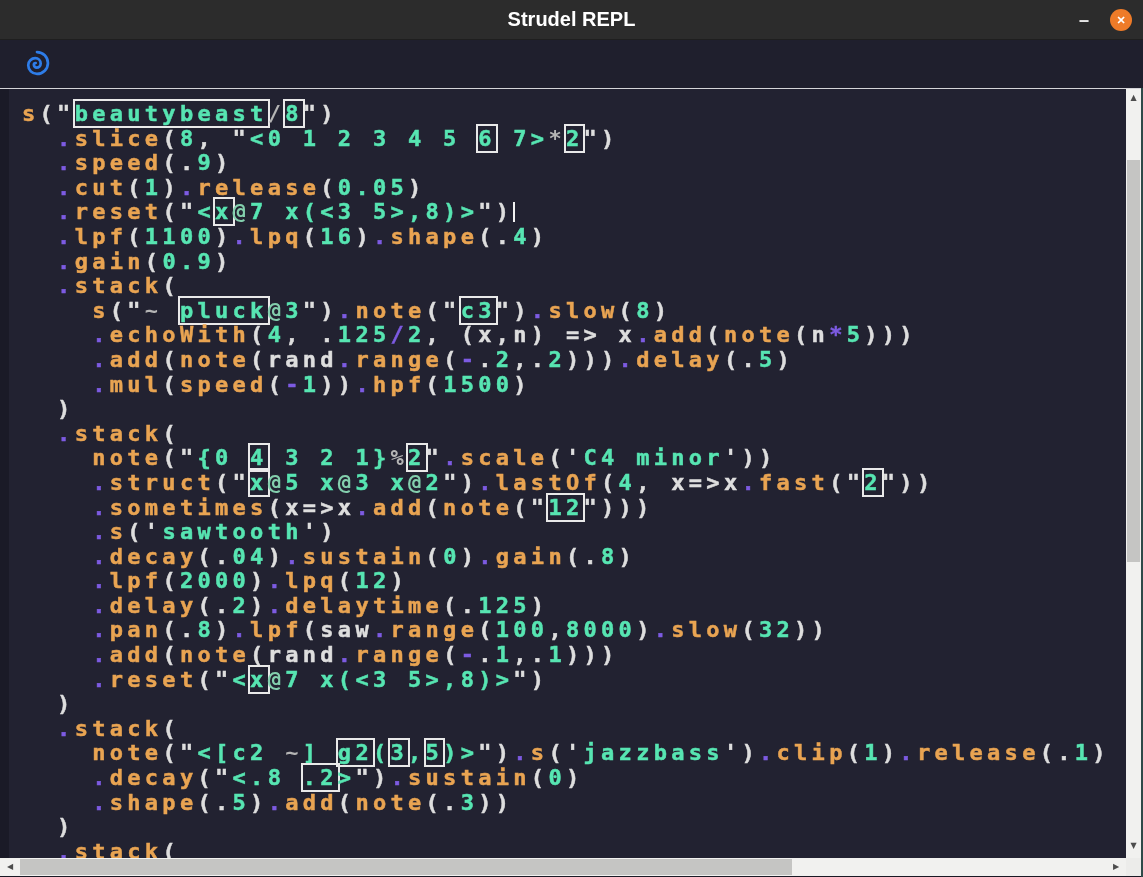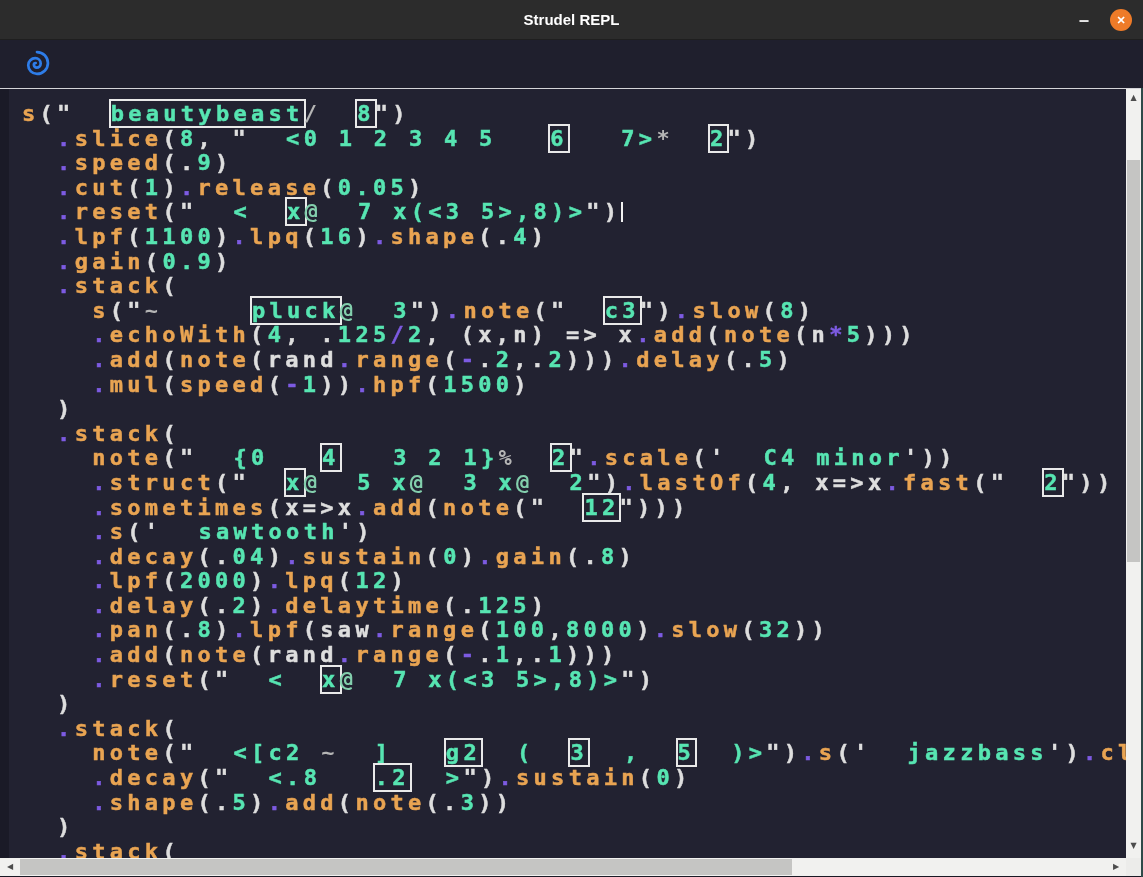--- a/index.html
+++ b/index.html
@@ -9,40 +9,40 @@
     --c-close:#ee7b28; --c-logo:#2e7de9; --sb-track:#f1f1ef; --sb-thumb:#c5c5c3;
     --sb-arrow:#4d4d4d; --sb-corner:#ececea; --edge-teal:#2e4a49;
   }
   *{margin:0;padding:0;box-sizing:border-box;}
   html,body{width:1143px;height:877px;overflow:hidden;background:var(--bg-page);}
   #window{position:relative;width:1143px;height:877px;font-family:"DejaVu Sans Mono",monospace;}
 
   
   #titlebar{position:absolute;left:0;top:0;width:1143px;height:40px;background:var(--bg-titlebar);
     border-bottom:1px solid #1f1f1f;display:flex;align-items:center;justify-content:center;}
-  #title{color:var(--c-title);font-family:"Liberation Sans",sans-serif;font-weight:bold;font-size:15px;}
+  #title{color:var(--c-title);font-family:"Liberation Sans",sans-serif;font-weight:bold;font-size:20px;}
   #min-btn{position:absolute;right:46px;top:0;width:26px;height:40px;display:flex;align-items:center;
     justify-content:center;color:#e6e6e6;font-size:15px;font-weight:bold;cursor:default;}
   #close-btn{position:absolute;right:11px;top:9px;width:22px;height:22px;border-radius:50%;
     background:var(--c-close);display:flex;align-items:center;justify-content:center;
     color:#fff;font-size:11px;font-weight:bold;font-family:"Liberation Sans",sans-serif;}
 
   
   #header{position:absolute;left:0;top:40px;width:1143px;height:48px;background:var(--bg-header);}
   #logo{position:absolute;left:23px;top:9px;width:28px;height:28px;}
   #sep-line{position:absolute;left:0;top:88px;width:1143px;height:1px;background:#d4d4d8;}
 
   
   #editor{position:absolute;left:9px;top:89px;width:1117px;height:769px;background:var(--bg-editor);
     overflow:hidden;cursor:text;}
   #code{position:absolute;left:0;top:0;padding:13px 0 0 13px;font-size:22px;font-weight:bold;
     letter-spacing:4.3px;line-height:24.6px;white-space:pre;-webkit-text-stroke:0.5px currentColor;}
   .code-line{height:24.6px;white-space:pre;}
   .tk-fn{color:var(--c-fn);}
-  .tk-str{color:var(--c-str);margin-left:36px;}
+  .tk-str{color:var(--c-str);}
   .tk-num{color:var(--c-num);}
   .tk-pun{color:var(--c-pun);}
   .tk-op{color:var(--c-op);}
   .tk-id{color:var(--c-pun);}
   .tk-dim{color:var(--c-dim);-webkit-text-stroke:0;}
   .tk-at{color:var(--c-at);-webkit-text-stroke:0;}
   .boxed{box-shadow:0 0 0 2px var(--c-box);}
   .caret{display:inline-block;width:2px;height:20px;background:#f2f2f2;vertical-align:-3px;}
 
   

